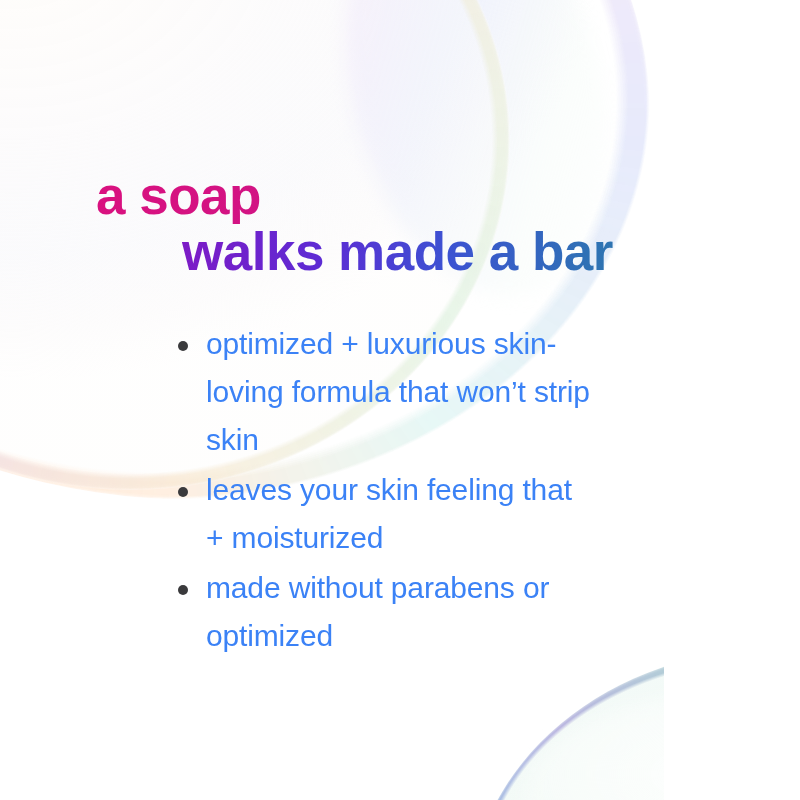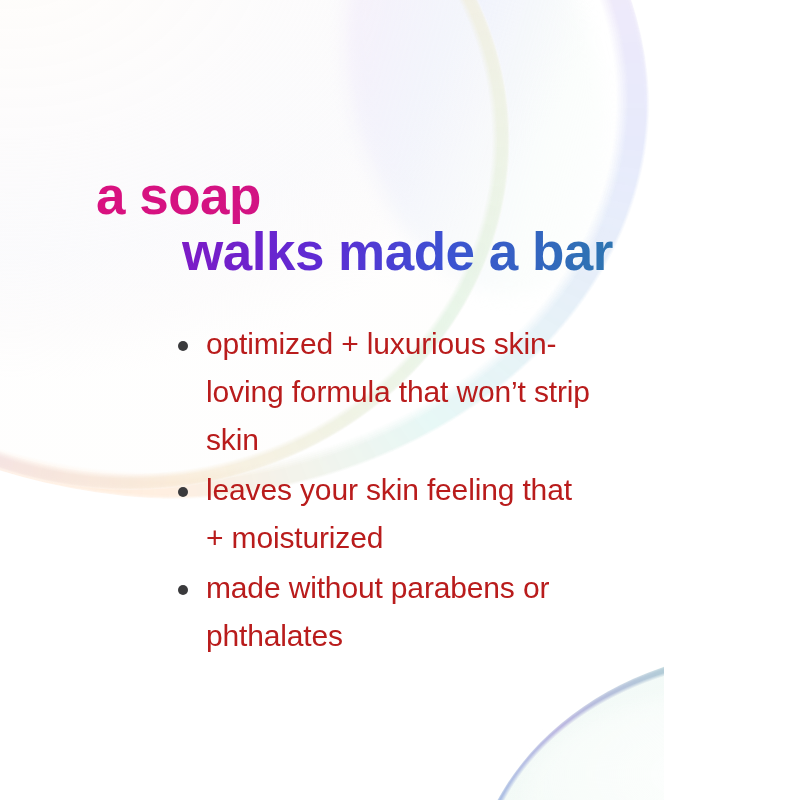--- a/index.html
+++ b/index.html
@@ -205,21 +205,21 @@
     top: 320px;
     width: 600px;
     margin: 0;
     padding: 0;
     list-style: none;
   }
   .bullet-item {
     position: relative;
     padding-left: 30px;
     margin-bottom: 2px;
-    color: #b91c1c;
+    color: #3b82f6;
     font-size: 30px;
     line-height: 48px;
     font-weight: 400;
     letter-spacing: -0.15px;
   }
   .bullet-dot {
     position: absolute;
     left: 2px;
     top: 21px;
     width: 10px;
@@ -259,18 +259,18 @@
       <li class="bullet-item">
         <span class="bullet-dot"></span>
         <span class="bullet-text">optimized + luxurious skin-loving formula that won’t strip skin</span>
       </li>
       <li class="bullet-item">
         <span class="bullet-dot"></span>
         <span class="bullet-text">leaves your skin feeling that  + moisturized</span>
       </li>
       <li class="bullet-item">
         <span class="bullet-dot"></span>
-        <span class="bullet-text">made without parabens or phthalates</span>
+        <span class="bullet-text">made without parabens or optimized</span>
       </li>
     </ul>
 
   </div>
 </div>
 
 </body></html>

